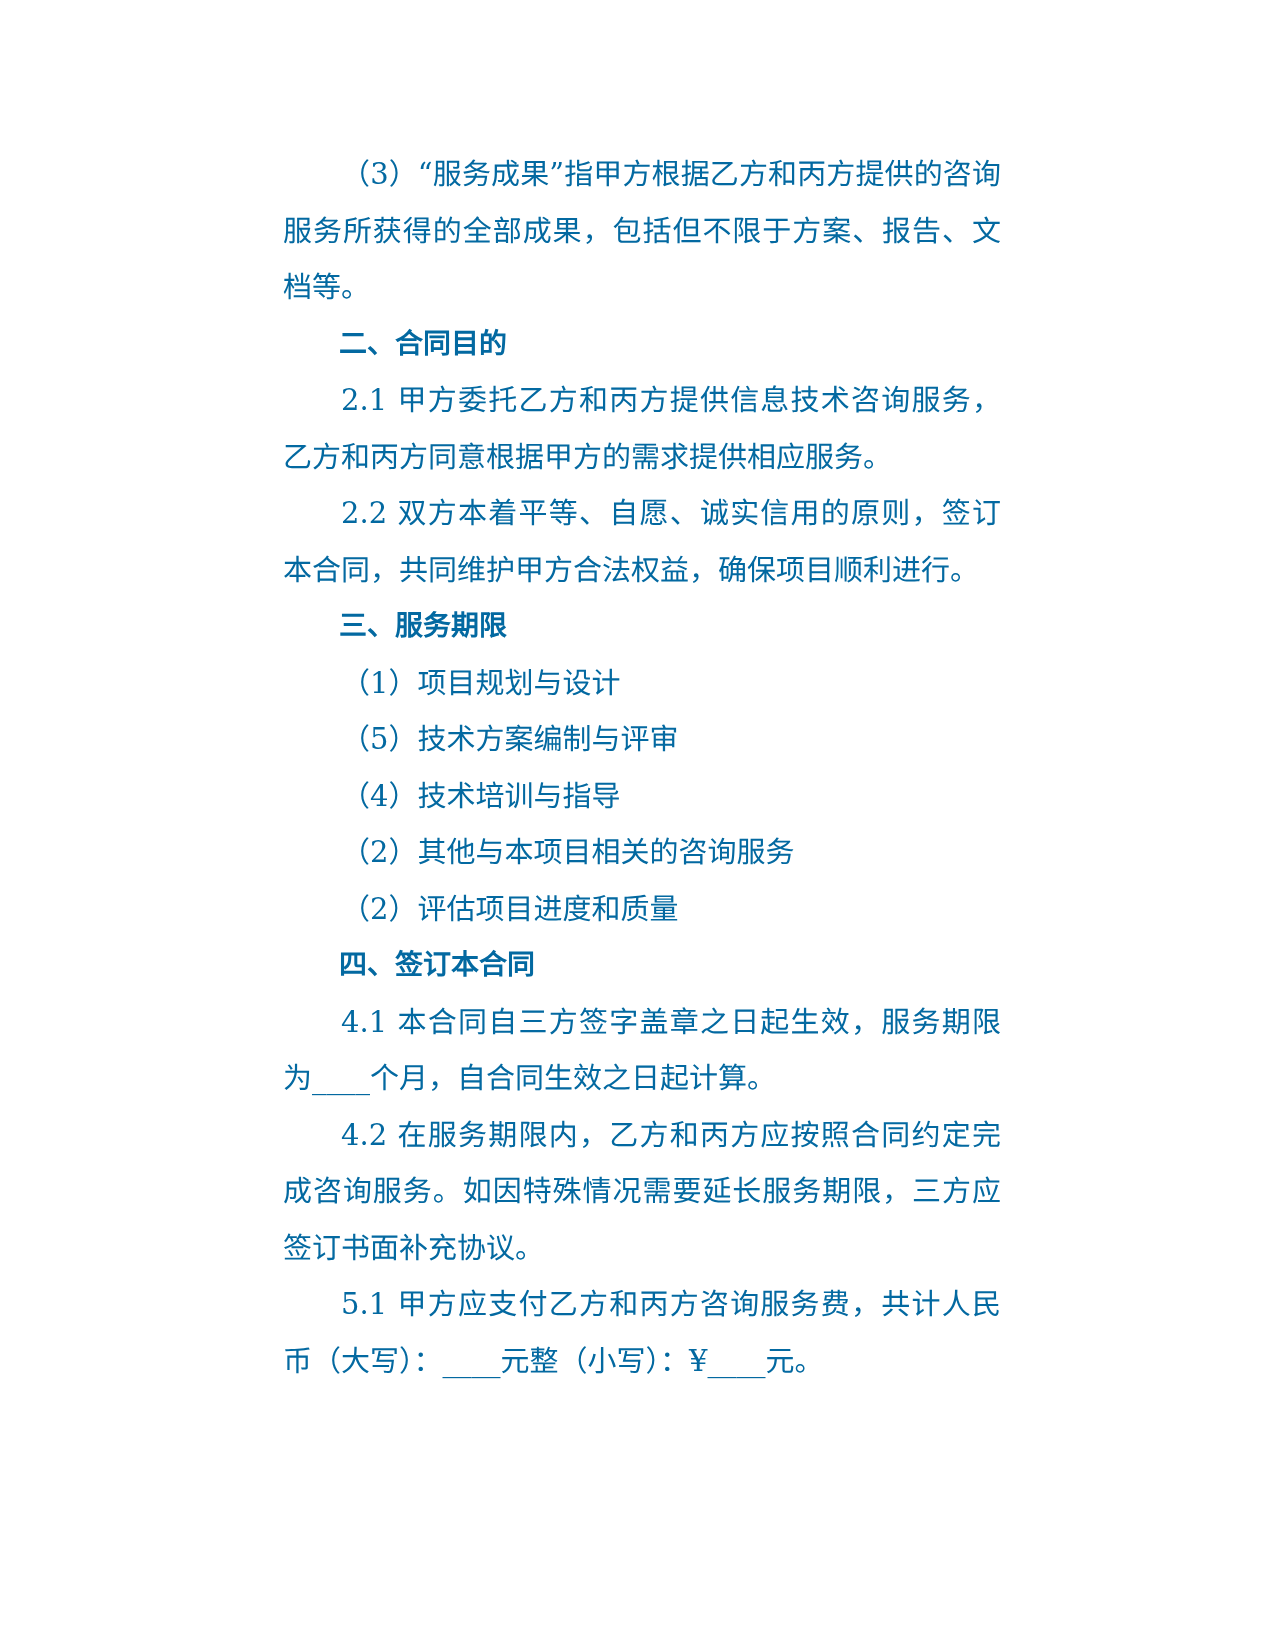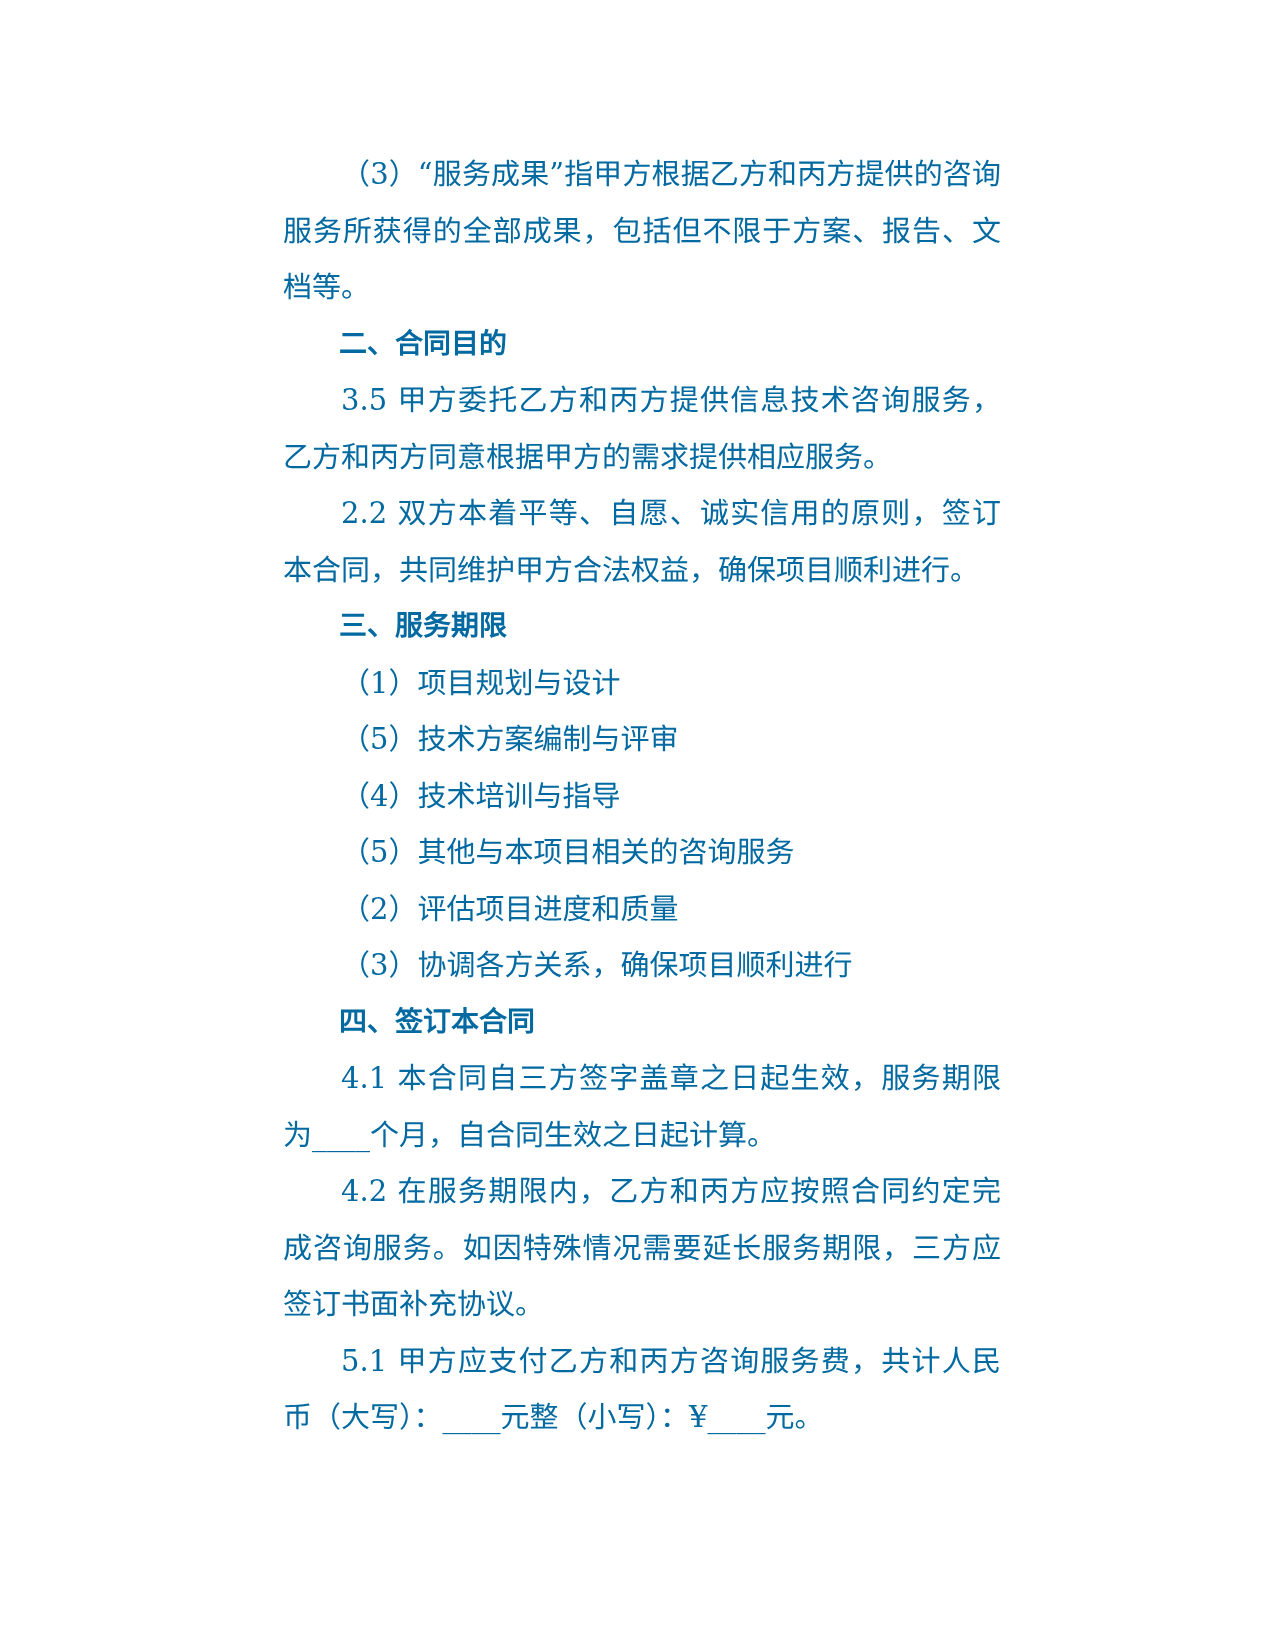--- a/index.html
+++ b/index.html
@@ -36,26 +36,25 @@
     font-family: "DejaVu Sans", "Liberation Sans", sans-serif;
     text-align: left;
   }
 </style>
 </head>
 <body>
 
 <div class="page">
   <p class="para">（3）“服务成果”指甲方根据乙方和丙方提供的咨询服务所获得的全部成果，包括但不限于方案、报告、文档等。</p>
   <h2 class="heading">二、合同目的</h2>
-  <p class="para">3.5 甲方委托乙方和丙方提供信息技术咨询服务，乙方和丙方同意根据甲方的需求提供相应服务。</p>
+  <p class="para">2.1 甲方委托乙方和丙方提供信息技术咨询服务，乙方和丙方同意根据甲方的需求提供相应服务。</p>
   <p class="para">2.2 双方本着平等、自愿、诚实信用的原则，签订本合同，共同维护甲方合法权益，确保项目顺利进行。</p>
   <h2 class="heading">三、服务期限</h2>
   <p class="para">（1）项目规划与设计</p>
   <p class="para">（5）技术方案编制与评审</p>
   <p class="para">（4）技术培训与指导</p>
-  <p class="para">（5）其他与本项目相关的咨询服务</p>
+  <p class="para">（2）其他与本项目相关的咨询服务</p>
   <p class="para">（2）评估项目进度和质量</p>
-  <p class="para">（3）协调各方关系，确保项目顺利进行</p>
   <h2 class="heading">四、签订本合同</h2>
   <p class="para">4.1 本合同自三方签字盖章之日起生效，服务期限为____个月，自合同生效之日起计算。</p>
   <p class="para">4.2 在服务期限内，乙方和丙方应按照合同约定完成咨询服务。如因特殊情况需要延长服务期限，三方应签订书面补充协议。</p>
   <p class="para">5.1 甲方应支付乙方和丙方咨询服务费，共计人民币（大写）：____元整（小写）：¥____元。</p>
 </div>
 
 </body></html>

